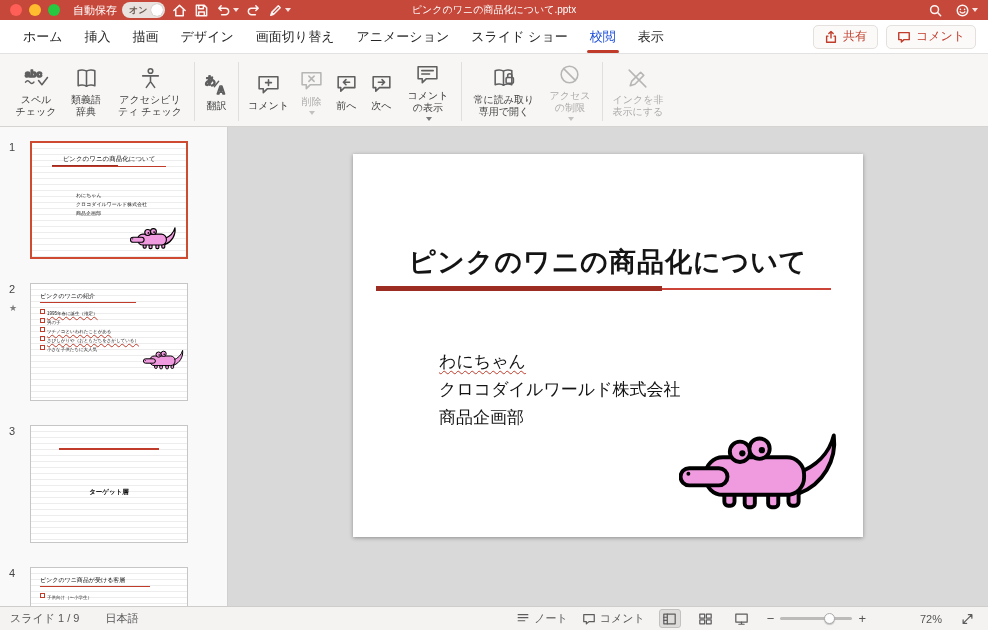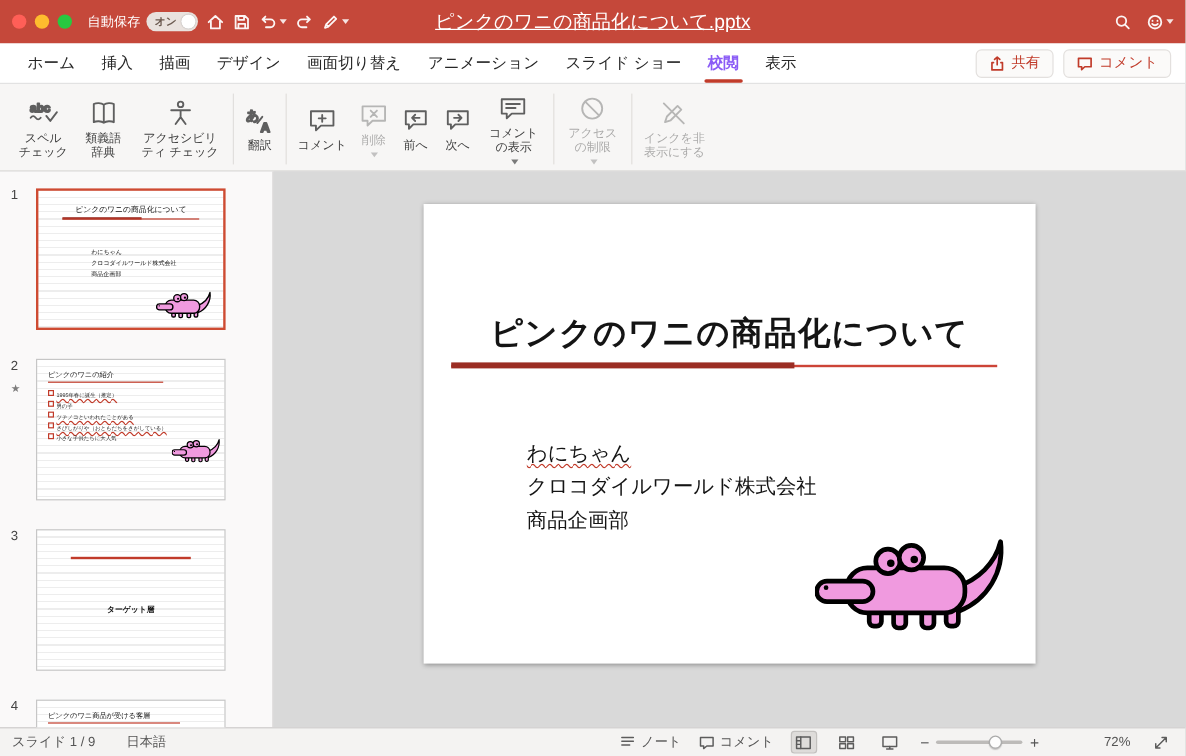--- a/index.html
+++ b/index.html
@@ -5,38 +5,38 @@
   :root{
     --titlebar:#C5483A; --accent:#C13B2A; --selection:#CE4B32;
     --pink:#F09ADF; --dark_red:#9B2D23;
   }
   *{box-sizing:border-box;margin:0;padding:0;}
   html,body{width:988px;height:630px;overflow:hidden;}
   body{font-family:"Liberation Sans","DejaVu Sans",sans-serif;font-size:12px;color:#333;background:#D9D9D9;}
   .app{width:988px;height:630px;display:flex;flex-direction:column;}
 
   
-  .titlebar{height:36px;background:var(--titlebar);display:flex;align-items:center;padding:0 10px;gap:7px;color:#fff;position:relative;flex:0 0 auto;}
+  .titlebar{height:20px;background:var(--titlebar);display:flex;align-items:center;padding:0 10px;gap:7px;color:#fff;position:relative;flex:0 0 auto;}
   .tl{width:12px;height:12px;border-radius:50%;}
   .tl-close{background:#FF5F57;} .tl-min{background:#FEBC2E;} .tl-max{background:#28C840;}
   .autosave{display:flex;align-items:center;gap:5px;margin-left:6px;font-size:11px;}
   .toggle{height:16px;border-radius:8px;background:#E9E2DE;display:flex;align-items:center;padding:2px 2px 2px 7px;gap:4px;}
   .toggle .on-label{font-size:9px;color:#6b5a50;font-weight:bold;}
   .knob{width:12px;height:12px;border-radius:50%;background:#fff;box-shadow:0 0 1px rgba(0,0,0,.4);}
   .tb-btn{display:flex;align-items:center;gap:2px;opacity:.95;}
   .tb-btn svg{width:15px;height:15px;}
   .tb-btn svg *{stroke:#fff;fill:none;stroke-width:1.6;stroke-linecap:round;stroke-linejoin:round;}
   .chev{width:0;height:0;border-left:3px solid transparent;border-right:3px solid transparent;border-top:4px solid rgba(255,255,255,.9);}
-  .win-title{position:absolute;left:50%;transform:translateX(-50%);font-size:16px;color:#fff;white-space:nowrap;text-decoration:underline;}
+  .win-title{position:absolute;left:50%;transform:translateX(-50%);font-size:10px;color:#fff;white-space:nowrap;}
   .tb-right{margin-left:auto;display:flex;align-items:center;gap:12px;}
 
   
   .tabrow{height:34px;background:#fff;border-bottom:1px solid #E2E2E2;display:flex;align-items:stretch;padding:0 12px;flex:0 0 auto;}
   .tab{display:flex;align-items:center;padding:0 11px;font-size:13px;color:#262626;position:relative;cursor:default;}
-  .tab.selected{font-weight:bold;color:#8b5cf6;}
+  .tab.selected{font-weight:normal;color:#1d4ed8;}
   .tab.selected::after{content:"";position:absolute;left:8px;right:8px;bottom:0;height:3px;background:var(--accent);border-radius:2px;}
   .tabrow-right{margin-left:auto;display:flex;align-items:center;gap:8px;}
   .pill-btn{display:flex;align-items:center;gap:5px;height:24px;padding:0 10px;border:1px solid #E3E0DE;border-radius:5px;background:#FBFAF9;color:var(--accent);font-size:12px;}
   .pill-btn svg{width:14px;height:14px;}
   .pill-btn svg *{stroke:var(--accent);fill:none;stroke-width:1.6;stroke-linecap:round;stroke-linejoin:round;}
 
   
   .ribbon{height:73px;background:#F7F6F5;border-bottom:1px solid #D6D4D2;display:flex;align-items:center;padding:5px 6px 2px 10px;flex:0 0 auto;}
   .rbtn{display:flex;flex-direction:column;align-items:center;gap:3px;padding:2px 5px;font-size:10px;color:#3f3f3f;text-align:center;line-height:1.2;}
   .rbtn .ic{width:25px;height:25px;flex:0 0 auto;}
@@ -272,20 +272,28 @@
     </div>
     <div class="rbtn" style="max-width:58px">
       <svg class="ic" viewBox="0 0 24 24">
           <path d="M3 4.5 H21 V16 H11 L7 19.8 V16 H3 Z"></path>
           <path d="M6.5 8.3 H17.5 M6.5 11.5 H14"></path>
         </svg>
       <span class="rlbl">コメント の表示</span>
         <span class="dchev"></span>
     </div>
     <div class="vsep"></div>
+    <div class="rbtn" style="max-width:76px">
+      <svg class="ic" viewBox="0 0 24 24">
+          <path d="M12 5 C10 3.5 6 3.5 4 4.5 V18 C6 17 10 17 12 18.5 C14 17 18 17 20 18 V4.5 C18 3.5 14 3.5 12 5 Z M12 5 V18.5"></path>
+          <rect x="14.5" y="11" width="7" height="5.5" rx="1" fill="#F7F6F5" stroke="#8a6d3b"></rect>
+          <path d="M16 11 V9.5 A2 2 0 0 1 20 9.5 V11" stroke="#8a6d3b"></path>
+        </svg>
+      <span class="rlbl">常に読み取り 専用で開く</span>
+    </div>
     <div class="rbtn disabled" style="max-width:56px">
       <svg class="ic" viewBox="0 0 24 24">
           <circle cx="12" cy="12" r="8" stroke="#C25A4C"></circle>
           <path d="M6.4 6.4 L17.6 17.6" stroke="#C25A4C"></path>
         </svg>
       <span class="rlbl">アクセス の制限</span>
         <span class="dchev"></span>
     </div>
     <div class="vsep"></div>
     <div class="rbtn disabled" style="max-width:62px">

